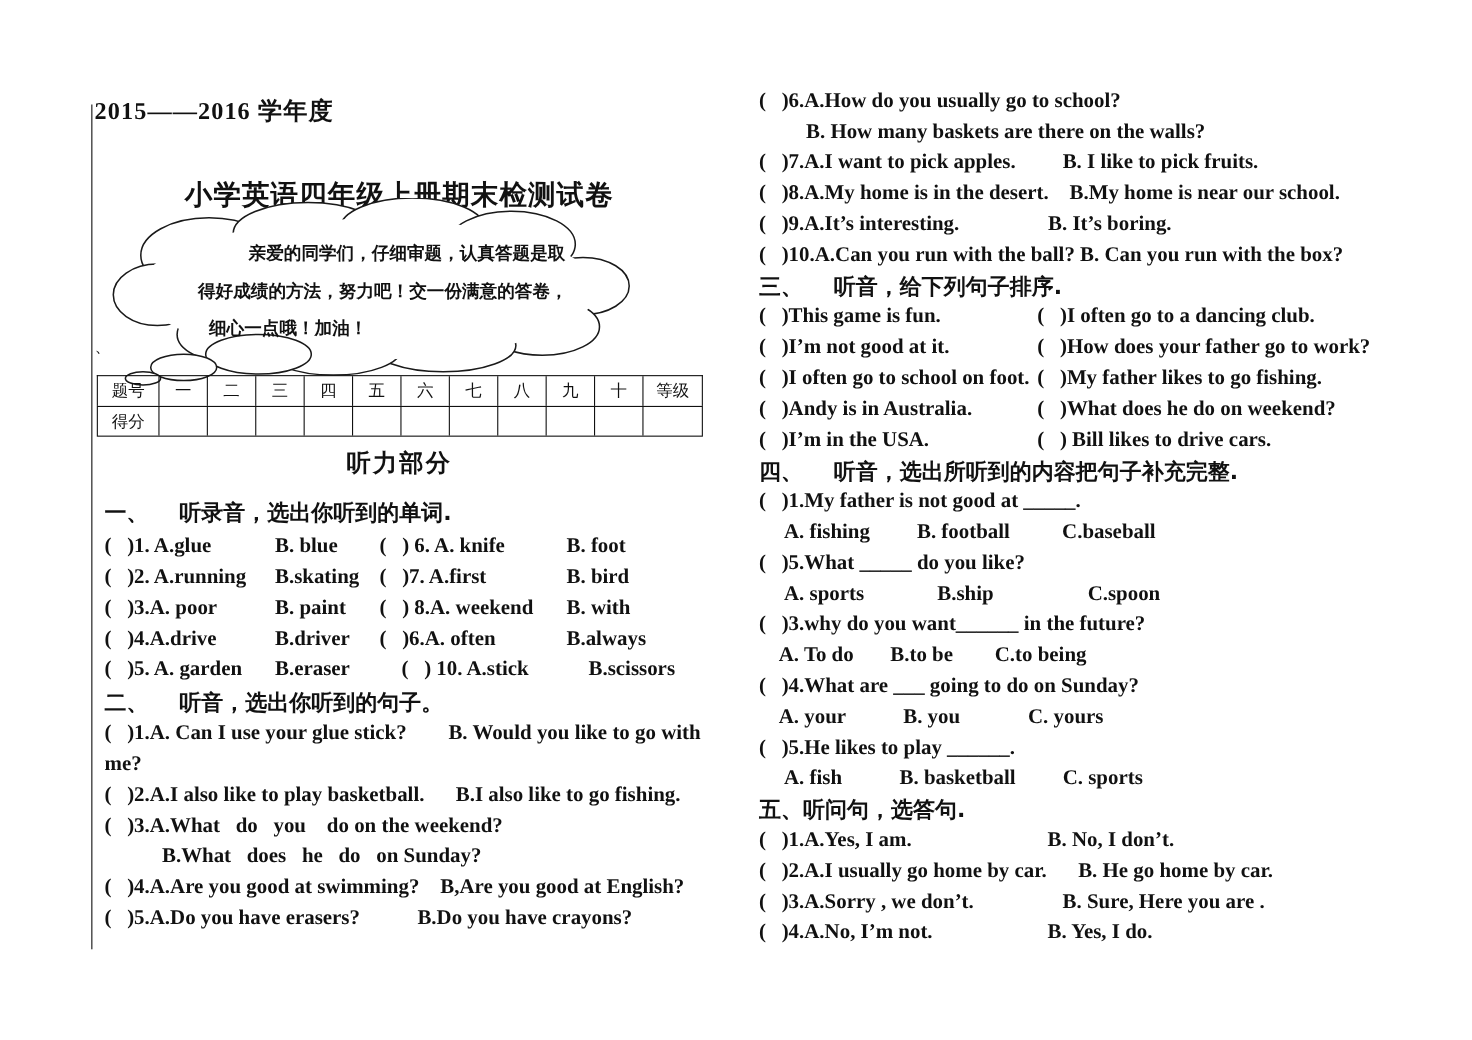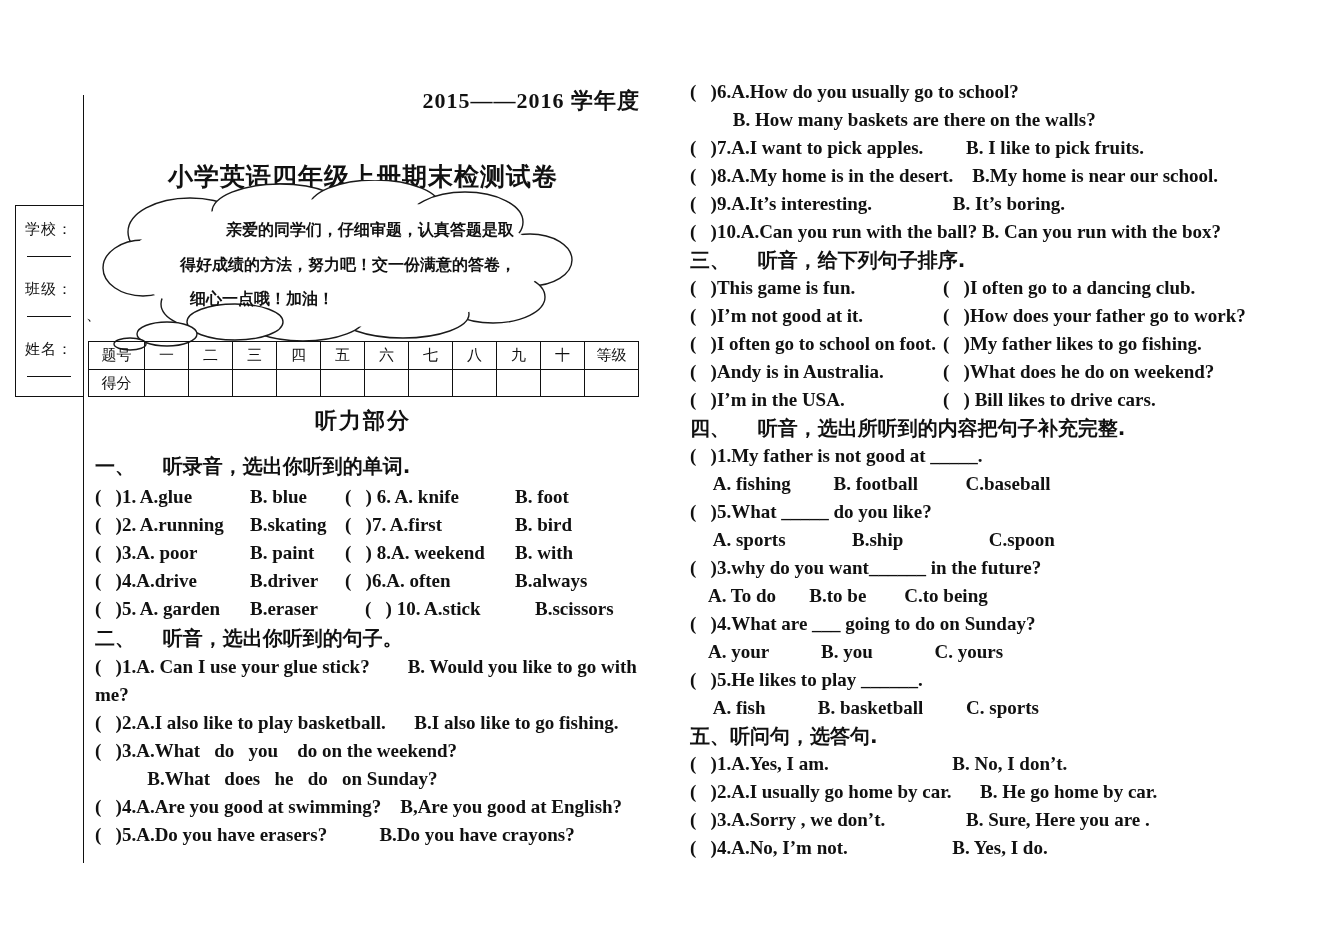--- a/index.html
+++ b/index.html
@@ -3,21 +3,21 @@
 <meta charset="utf-8">
 <style>
   html,body{margin:0;padding:0;background:#fff;}
   .page{position:relative;width:1338px;height:945px;background:#ffffff;color:#111;overflow:hidden;
         font-family:"Liberation Serif", serif;}
   .vline{position:absolute;left:83px;top:95px;width:0;height:768px;border-left:1.5px solid #111;}
   .info-box{position:absolute;left:15px;top:205px;width:69px;height:192px;border:1.5px solid #111;
             box-sizing:border-box;padding:14px 0 0 9px;}
   .info-field{position:relative;height:60px;font:15px "Liberation Serif", serif;letter-spacing:1px;}
   .info-field::after{content:"";position:absolute;left:2px;top:36px;width:44px;border-top:1.5px solid #111;}
-  .title-year{position:absolute;left:86px;top:86px;width:554px;text-align:right;
+  .title-year{position:absolute;left:86px;top:86px;width:554px;text-align:left;
               font:bold 22px "Liberation Serif", serif;letter-spacing:1px;}
   .title-main{position:absolute;left:86px;top:160px;width:554px;text-align:center;
               font:bold 25px "DejaVu Sans","Liberation Sans",sans-serif;letter-spacing:1px;}
   .cloud{position:absolute;left:85px;top:180px;width:500px;height:174px;}
   .cloud-line{position:absolute;white-space:pre;font:bold 16px "DejaVu Sans","Liberation Sans",sans-serif;}
   .cl1{left:226px;top:220px;}
   .cl2{left:180px;top:255px;}
   .cl3{left:190px;top:289px;}
   .dun{position:absolute;left:86px;top:306px;font:15px "DejaVu Sans",sans-serif;}
   .score-grid{position:absolute;left:88px;width:551px;height:28px;display:grid;
@@ -38,25 +38,20 @@
   .listening-heading{position:absolute;left:86px;top:406px;width:554px;text-align:center;
                      font:bold 22px "DejaVu Sans","Liberation Sans",sans-serif;letter-spacing:2px;}
 </style>
 </head>
 <body>
 
 <div class="page">
 
   <div class="vline"></div>
 
-  <div class="info-box">
-      <div class="info-field">学校：</div>
-      <div class="info-field">班级：</div>
-      <div class="info-field">姓名：</div>
-    </div>
 
   <div class="title-year">2015——2016 学年度</div>
   <div class="title-main">小学英语四年级上册期末检测试卷</div>
 
   <svg class="cloud" viewBox="0 0 500 174">
     <g fill="#ffffff" stroke="#1a1a1a" stroke-width="1.4">
       <ellipse cx="105" cy="52" rx="62" ry="34"></ellipse>
       <ellipse cx="195" cy="32" rx="68" ry="28"></ellipse>
       <ellipse cx="290" cy="28" rx="66" ry="28"></ellipse>
       <ellipse cx="380" cy="42" rx="58" ry="30"></ellipse>

